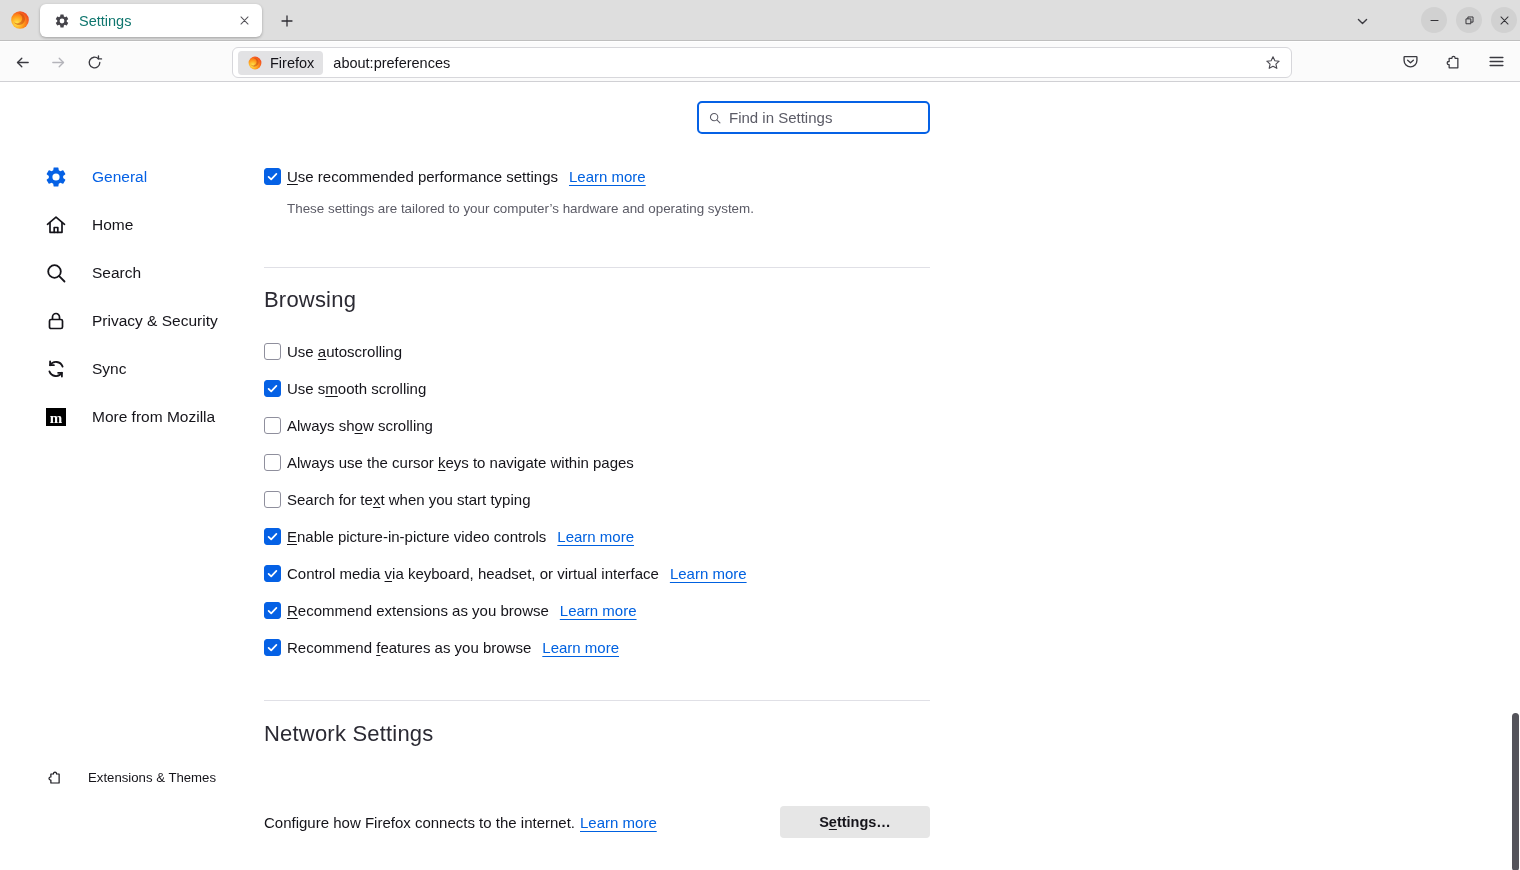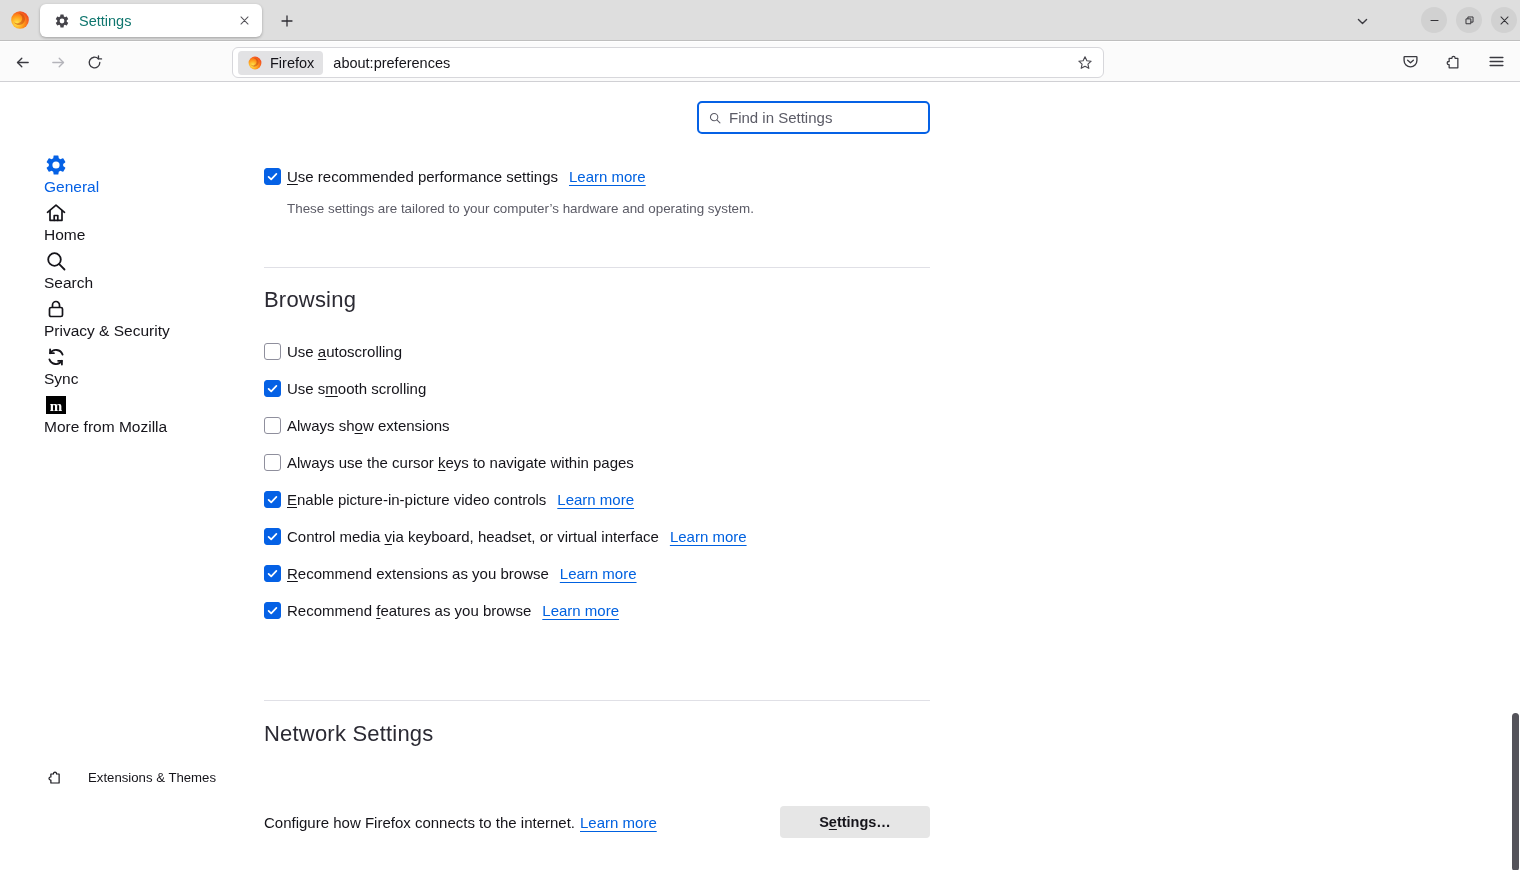--- a/index.html
+++ b/index.html
@@ -54,21 +54,21 @@
     background: #fbfbfb; border-bottom: 1px solid #d0d0d4;
   }
   .nav-left { position: absolute; left: 8px; top: 6px; display: flex; gap: 8px; }
   .navbtn {
     width: 28px; height: 28px; border-radius: 4px;
     display: flex; align-items: center; justify-content: center; color: #3a3a40;
   }
   .navbtn svg { width: 17px; height: 17px; }
   .navbtn.disabled { color: #b4b4ba; }
   .urlbar {
-    position: absolute; left: 232px; top: 5px; width: 872px; height: 31px;
+    position: absolute; left: 232px; top: 5px; width: 1060px; height: 31px;
     background: #ffffff; border: 1px solid #d7d7db; border-radius: 6px;
     display: flex; align-items: center;
   }
   .site-chip {
     margin-left: 5px; height: 24px; background: #e2e2e4; border-radius: 4px;
     display: flex; align-items: center; gap: 7px; padding: 0 9px;
     font-size: 14.5px; color: #15141a;
   }
   .site-chip svg { width: 16px; height: 16px; }
   .url-text { margin-left: 10px; font-size: 14.5px; color: #15141a; }
@@ -87,22 +87,22 @@
   }
   .search-box svg { width: 14px; height: 14px; color: #5b5b66; flex: none; }
   .search-box input {
     border: none; outline: none; width: 100%; background: transparent;
     font: 15px "Liberation Sans", sans-serif; color: #15141a;
   }
   .search-box input::placeholder { color: #5b5b66; opacity: 1; }
 
   .sidebar { position: absolute; left: 40px; top: 70px; width: 210px; }
   .side-item {
-    height: 48px; display: flex; gap: 1px;
-    padding-left: 4px; font-size: 15.5px; color: #15141a; cursor: default; flex-direction: column;
+    height: 48px; display: flex; align-items: center; gap: 24px;
+    padding-left: 4px; font-size: 15.5px; color: #15141a; cursor: default;
   }
   .side-item svg { width: 24px; height: 24px; flex: none; }
   .side-item.active { color: var(--accent); }
 
   .side-footer { position: absolute; left: 40px; top: 675px; }
   .foot-item {
     height: 38px; display: flex; align-items: center; gap: 24px;
     padding-left: 6px; font-size: 13.2px; color: #15141a;
   }
   .foot-item svg { width: 18px; height: 18px; flex: none; }
@@ -417,26 +417,31 @@
         <span class="cb checked">
             <svg>
               <use href="#i-check"></use>
             </svg>
           </span>
         <span class="cb-label"><span>Use s</span><span class="ak">m</span><span>ooth scrolling</span></span>
 
       </div>
       <div class="cb-row">
         <span class="cb"></span>
-        <span class="cb-label"><span>Always sh</span><span class="ak">o</span><span>w extensions</span></span>
+        <span class="cb-label"><span>Always sh</span><span class="ak">o</span><span>w scrolling</span></span>
 
       </div>
       <div class="cb-row">
         <span class="cb"></span>
         <span class="cb-label"><span>Always use the cursor </span><span class="ak">k</span><span>eys to navigate within pages</span></span>
+
+      </div>
+      <div class="cb-row">
+        <span class="cb"></span>
+        <span class="cb-label"><span>Search for te</span><span class="ak">x</span><span>t when you start typing</span></span>
 
       </div>
       <div class="cb-row">
         <span class="cb checked">
             <svg>
               <use href="#i-check"></use>
             </svg>
           </span>
         <span class="cb-label"><span></span><span class="ak">E</span><span>nable picture-in-picture video controls</span></span>
         <a class="learn">Learn more</a>

